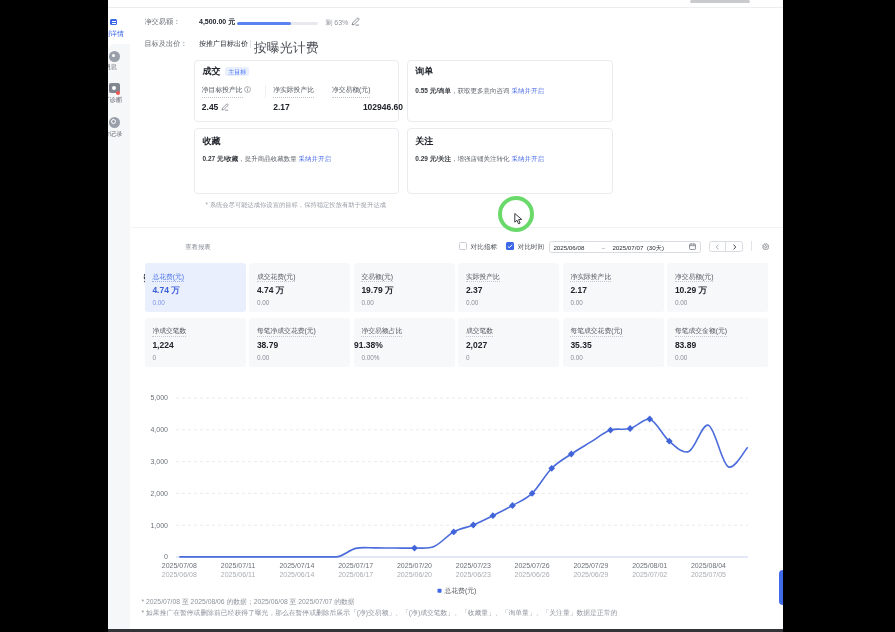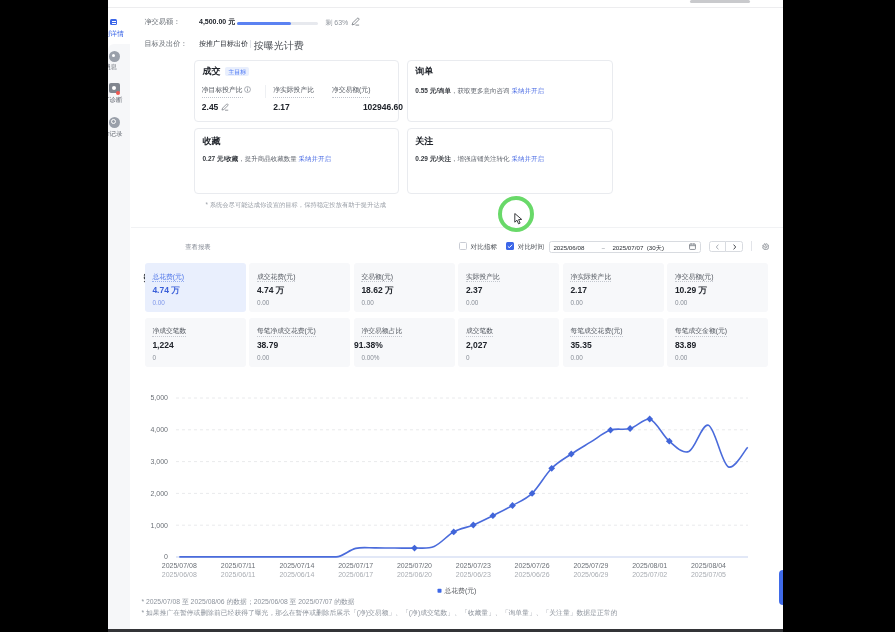--- a/index.html
+++ b/index.html
@@ -55,21 +55,21 @@
   <div class="abs" style="left:236.7px; top:21.5px; width:81px; height:3.2px; background:#e7e9ee; border-radius:2px;"></div>
   <div class="abs" style="left:236.7px; top:21.5px; width:54px; height:3.2px; background:#5b82f2; border-radius:2px;"></div>
   <div class="abs n" style="left:325.4px; top:17.5px; font-size:7px; color:#8f949c;">剩 63%</div>
   <svg class="abs" style="left:351px; top:17px;" width="9" height="9" viewBox="0 0 10 10">
       <path d="M1.2,8.8 L2,6.4 L7,1.4 a0.9,0.9 0 0 1 1.3,0 l0.4,0.4 a0.9,0.9 0 0 1 0,1.3 L3.6,8.1 Z M5,9 h4" stroke="#6f747c" stroke-width="0.9" fill="none"></path>
     </svg>
 
   <div class="abs n" style="left:144.4px; top:39px; font-size:7.2px; color:#6b7077;">目标及出价：</div>
   <div class="abs n" style="left:199px; top:38.7px; font-size:7px; font-weight:500; color:#262a31;">按推广目标出价</div>
   <div class="abs" style="left:250.3px; top:39.5px; width:1px; height:8px; background:#e2e4e9;"></div>
-  <div class="abs n" style="left:253.8px; top:38.7px; font-size:10px; color:#4a4e54;">按曝光计费</div>
+  <div class="abs n" style="left:253.8px; top:38.7px; font-size:13px; color:#4a4e54;">按曝光计费</div>
 
   <div class="card" style="left:193.5px; top:60px; width:205px; height:61.5px;"></div>
   <div class="abs n" style="left:202.5px; top:65px; font-size:9px; font-weight:bold; color:#20242b;">成交</div>
   <div class="abs n" style="left:225.2px; top:66.5px; height:9.5px; padding:1.5px 3px; background:#e9effd; border-radius:2px; font-size:6px; color:#4b77f5;">主目标</div>
   <div class="abs n" style="left:201.8px; top:85px; font-size:6.8px; color:#51565e; border-bottom:1px dotted #bfc3cb; padding-bottom:2px;">净目标投产比</div>
   <svg class="abs" style="left:243.6px; top:86px;" width="7" height="7" viewBox="0 0 10 10">
       <circle cx="5" cy="5" r="4.2" stroke="#8a8f99" stroke-width="1" fill="none"></circle>
       <rect x="4.4" y="4.4" width="1.2" height="3.2" fill="#8a8f99"></rect>
       <rect x="4.4" y="2.3" width="1.2" height="1.3" fill="#8a8f99"></rect>
     </svg>
@@ -140,21 +140,21 @@
   <div class="tile" style="left:458px; top:263px;"></div>
   <div class="tile" style="left:562.5px; top:263px;"></div>
   <div class="tile" style="left:667px; top:263px;"></div>
   <div class="tlab" style="left:152.4px; top:271.5px; color:#4a72e8;"><span style="border-color:#97aff1;">总花费(元)</span></div>
   <div class="tval" style="left:152.4px; top:284.8px; color:#3a5fd9;">4.74 万</div>
   <div class="tsec" style="left:152.4px; top:299px; color:#7d95ea;">0.00</div>
   <div class="tlab" style="left:256.9px; top:271.5px;"><span>成交花费(元)</span></div>
   <div class="tval" style="left:256.9px; top:284.8px;">4.74 万</div>
   <div class="tsec" style="left:256.9px; top:299px;">0.00</div>
   <div class="tlab" style="left:361.4px; top:271.5px;"><span>交易额(元)</span></div>
-  <div class="tval" style="left:361.4px; top:284.8px;">18.62 万</div>
+  <div class="tval" style="left:361.4px; top:284.8px;">19.79 万</div>
   <div class="tsec" style="left:361.4px; top:299px;">0.00</div>
   <div class="tlab" style="left:465.9px; top:271.5px;"><span>实际投产比</span></div>
   <div class="tval" style="left:465.9px; top:284.8px;">2.37</div>
   <div class="tsec" style="left:465.9px; top:299px;">0.00</div>
   <div class="tlab" style="left:570.4px; top:271.5px;"><span>净实际投产比</span></div>
   <div class="tval" style="left:570.4px; top:284.8px;">2.17</div>
   <div class="tsec" style="left:570.4px; top:299px;">0.00</div>
   <div class="tlab" style="left:674.9px; top:271.5px;"><span>净交易额(元)</span></div>
   <div class="tval" style="left:674.9px; top:284.8px;">10.29 万</div>
   <div class="tsec" style="left:674.9px; top:299px;">0.00</div>

